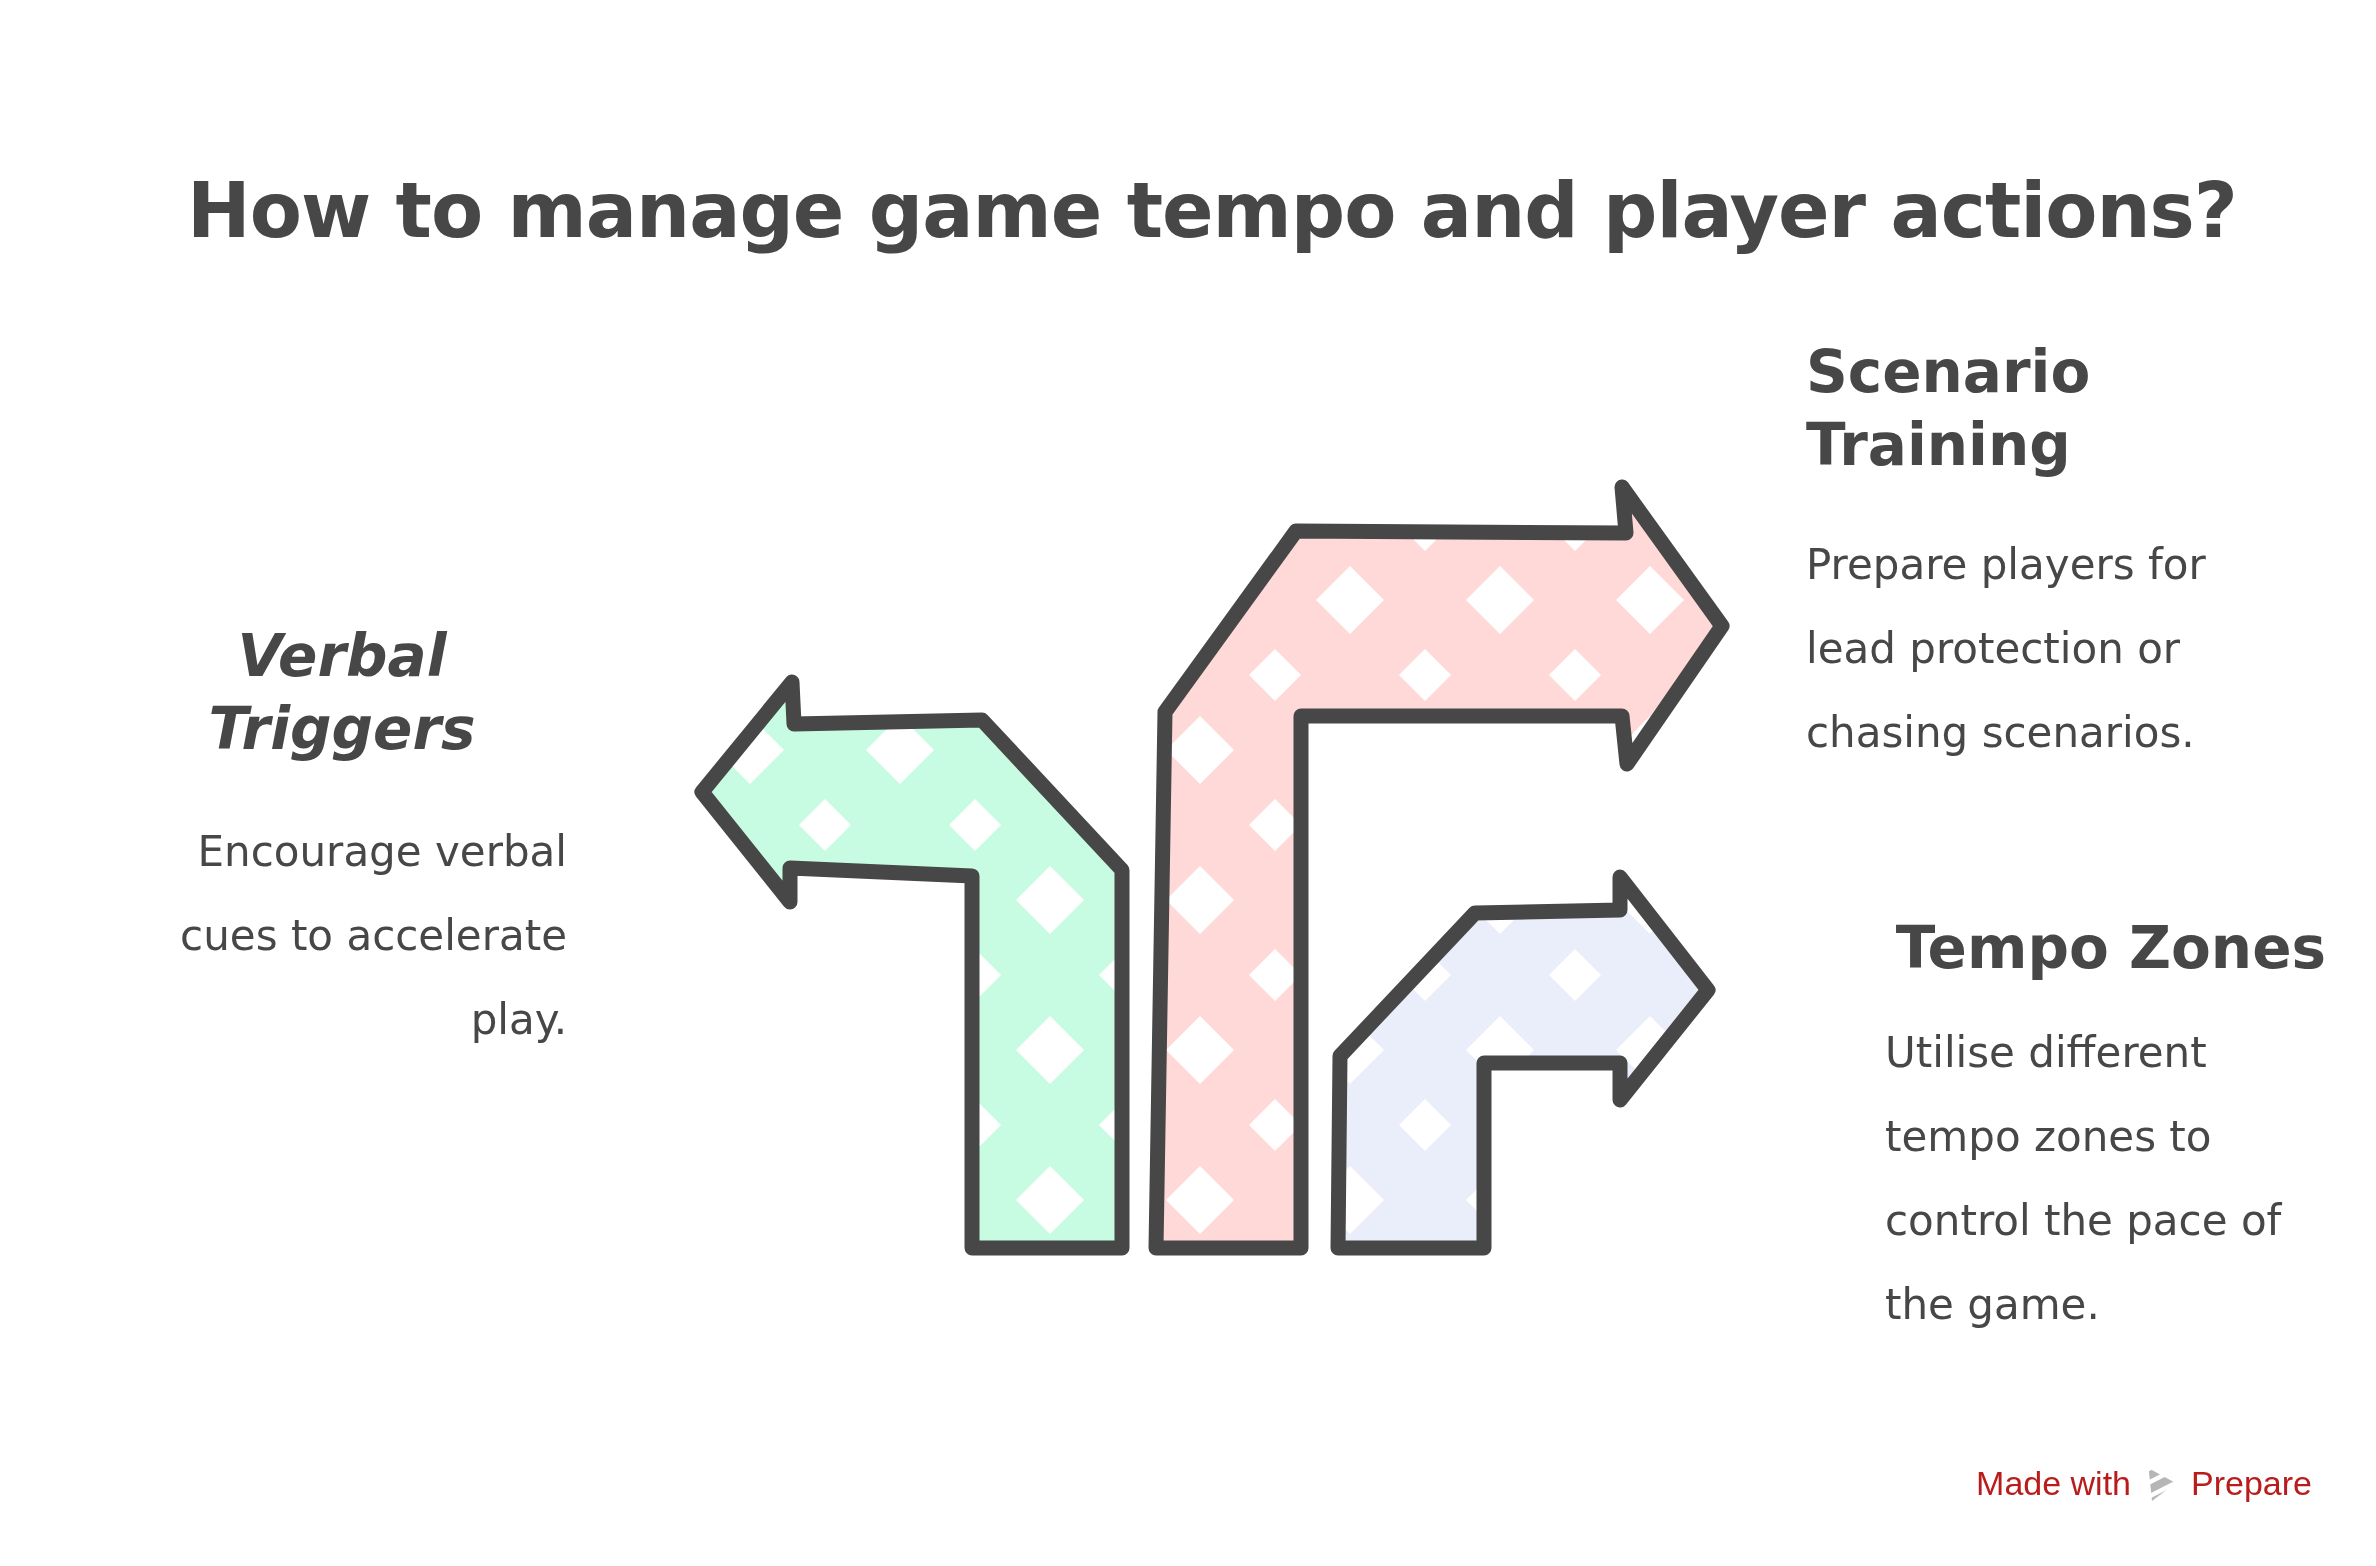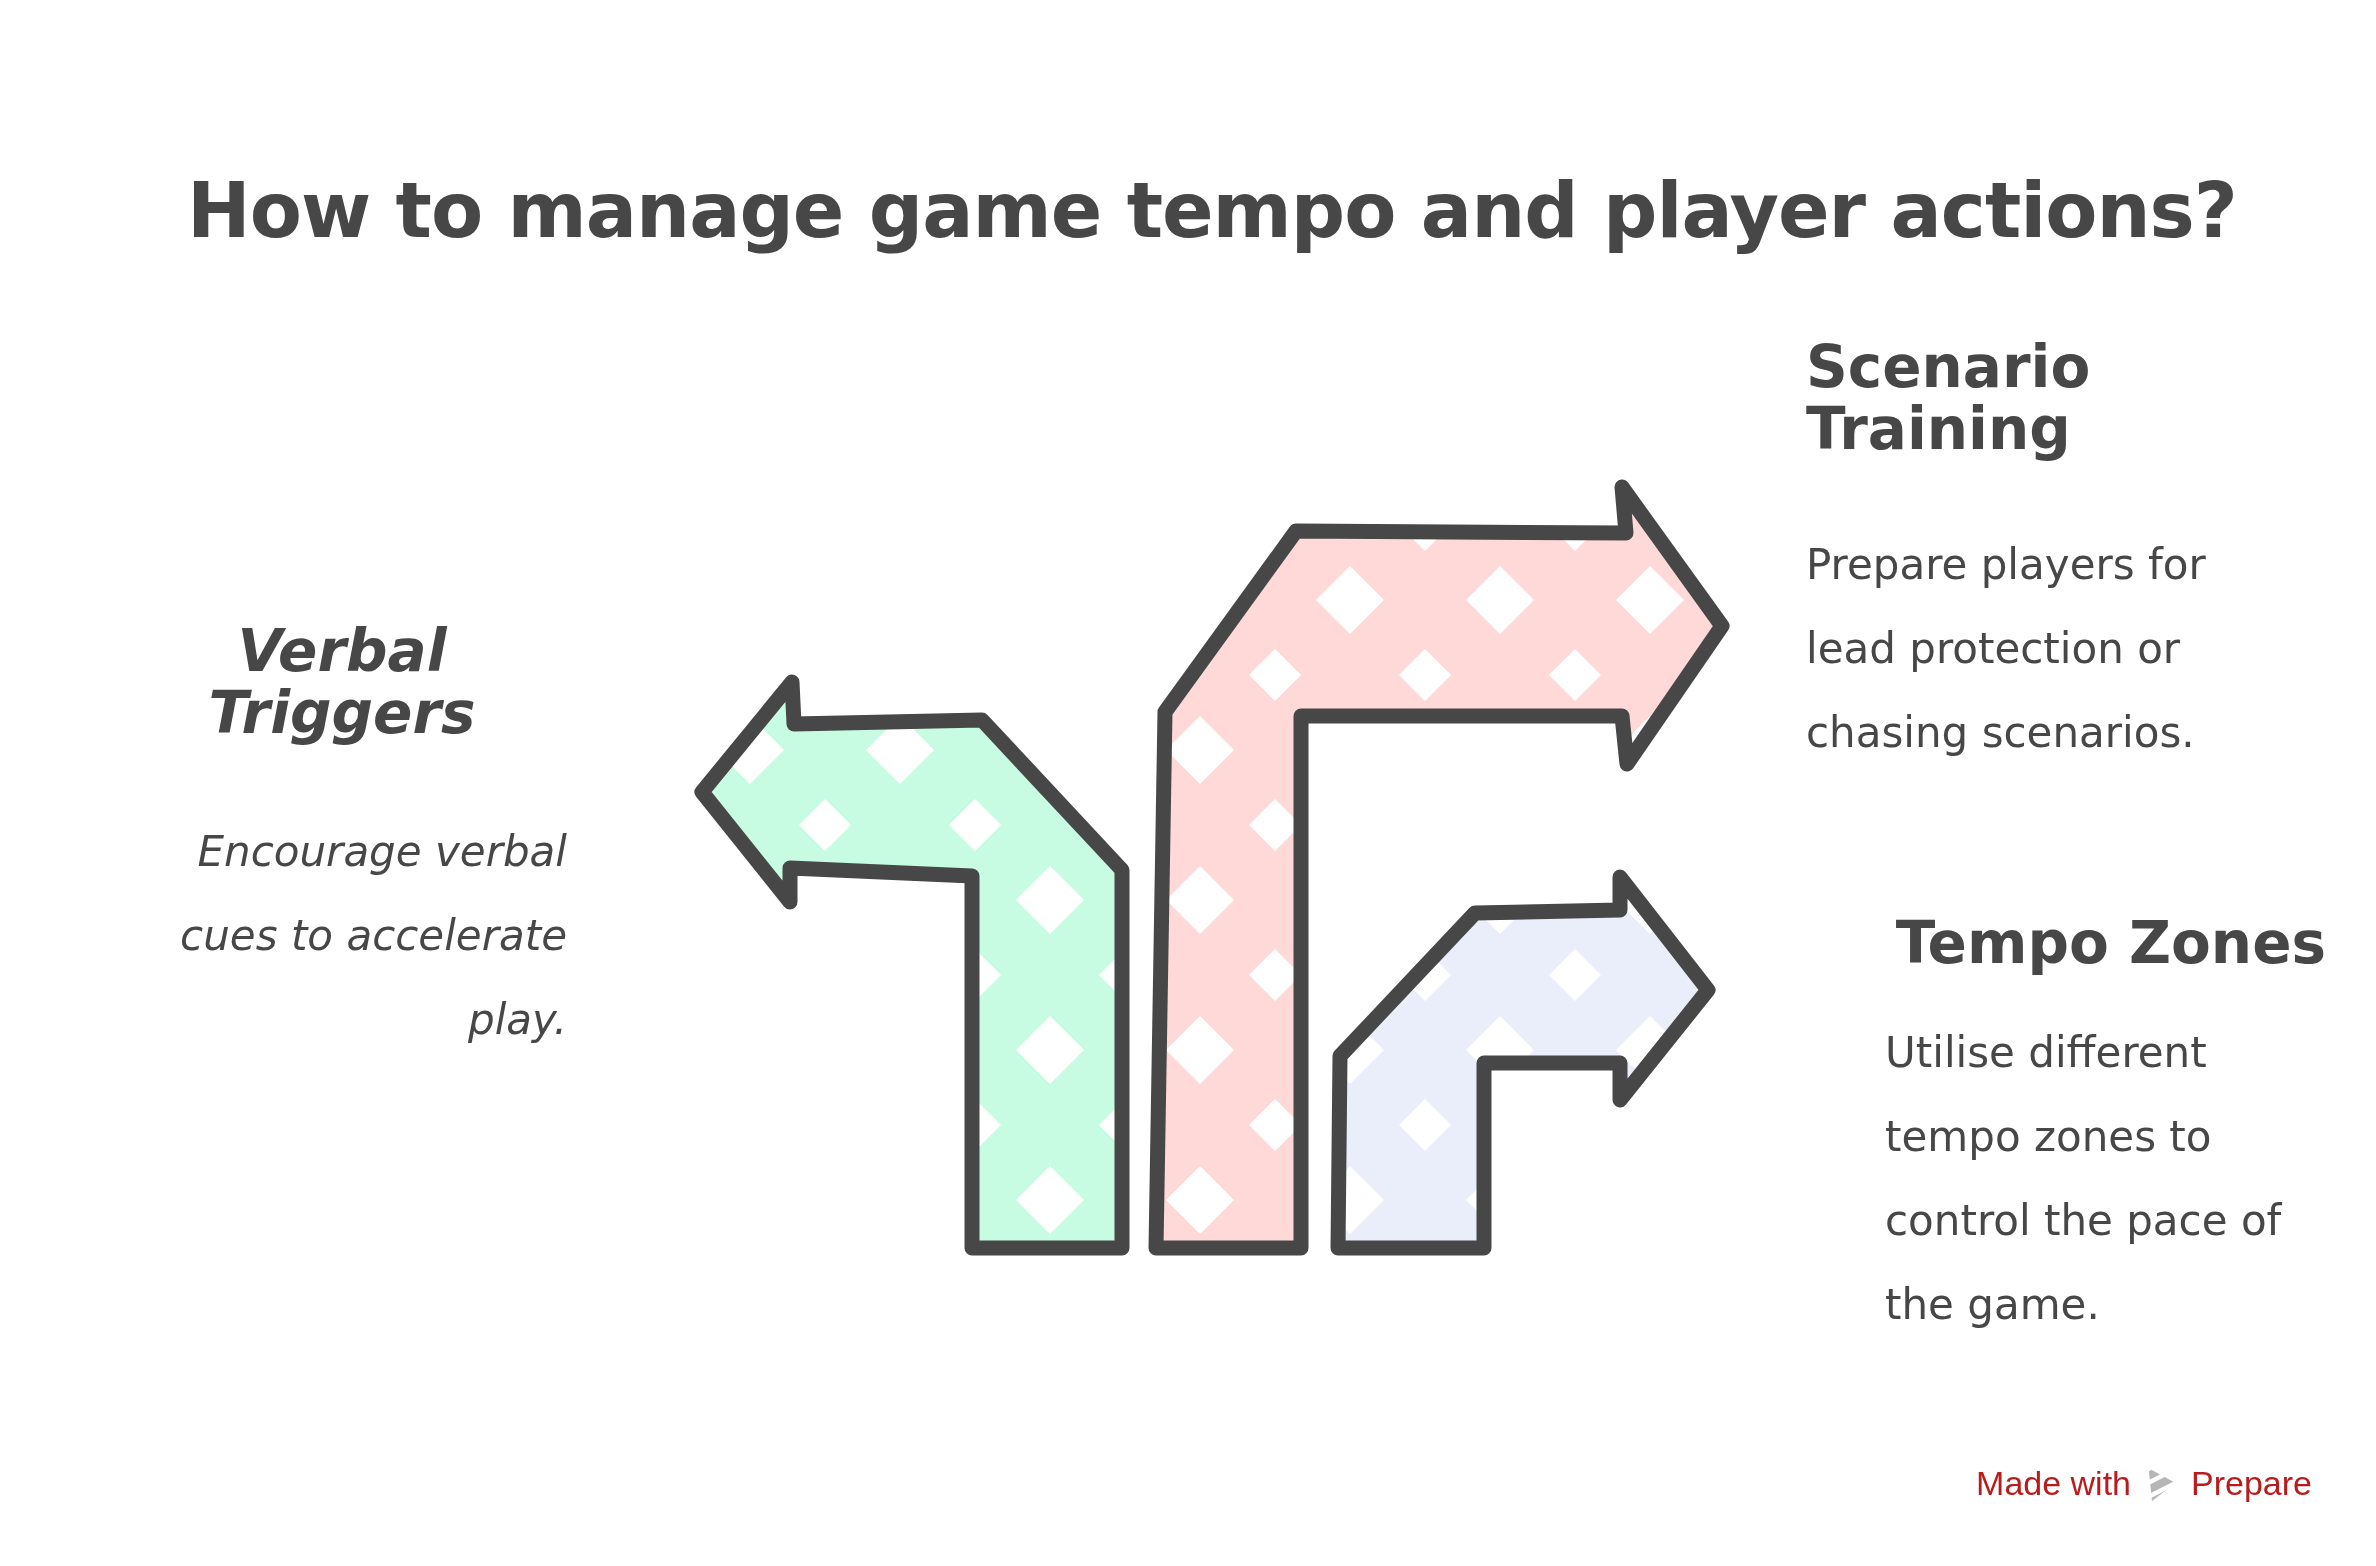--- a/index.html
+++ b/index.html
@@ -23,25 +23,25 @@
     left: 0;
     width: 100%;
     text-align: center;
     font-size: 76px;
     font-weight: bold;
     letter-spacing: -1px;
     white-space: nowrap;
     padding-left: 24px;
   }
   .txt { position: absolute; white-space: pre-line; }
-  .heading { font-weight: bold; font-size: 58px; line-height: 62px; }
+  .heading { font-weight: bold; font-size: 58px; line-height: 73px; }
   .body-text { font-size: 42px; line-height: 84px; }
 
   .verbal-heading   { left: 117px;  top: 620px;  width: 450px; text-align: center; font-style: italic; }
-  .verbal-body      { left: 117px;  top: 810px;  width: 450px; text-align: right; font-style: italic; }
+  .verbal-body      { left: 117px;  top: 810px;  width: 450px; text-align: right; }
   .scenario-heading { left: 1806px; top: 336px;  width: 500px; text-align: left; }
   .scenario-body    { left: 1806px; top: 523px;  width: 500px; text-align: left; }
   .tempo-heading    { left: 1806px; top: 912px;  width: 520px; text-align: right; }
   .tempo-body       { left: 1868px; top: 1011px; width: 500px; text-align: left; margin-left: 17px; }
 
   .footer {
     position: absolute;
     top: 1464px;
     right: 64px;
     display: flex;

